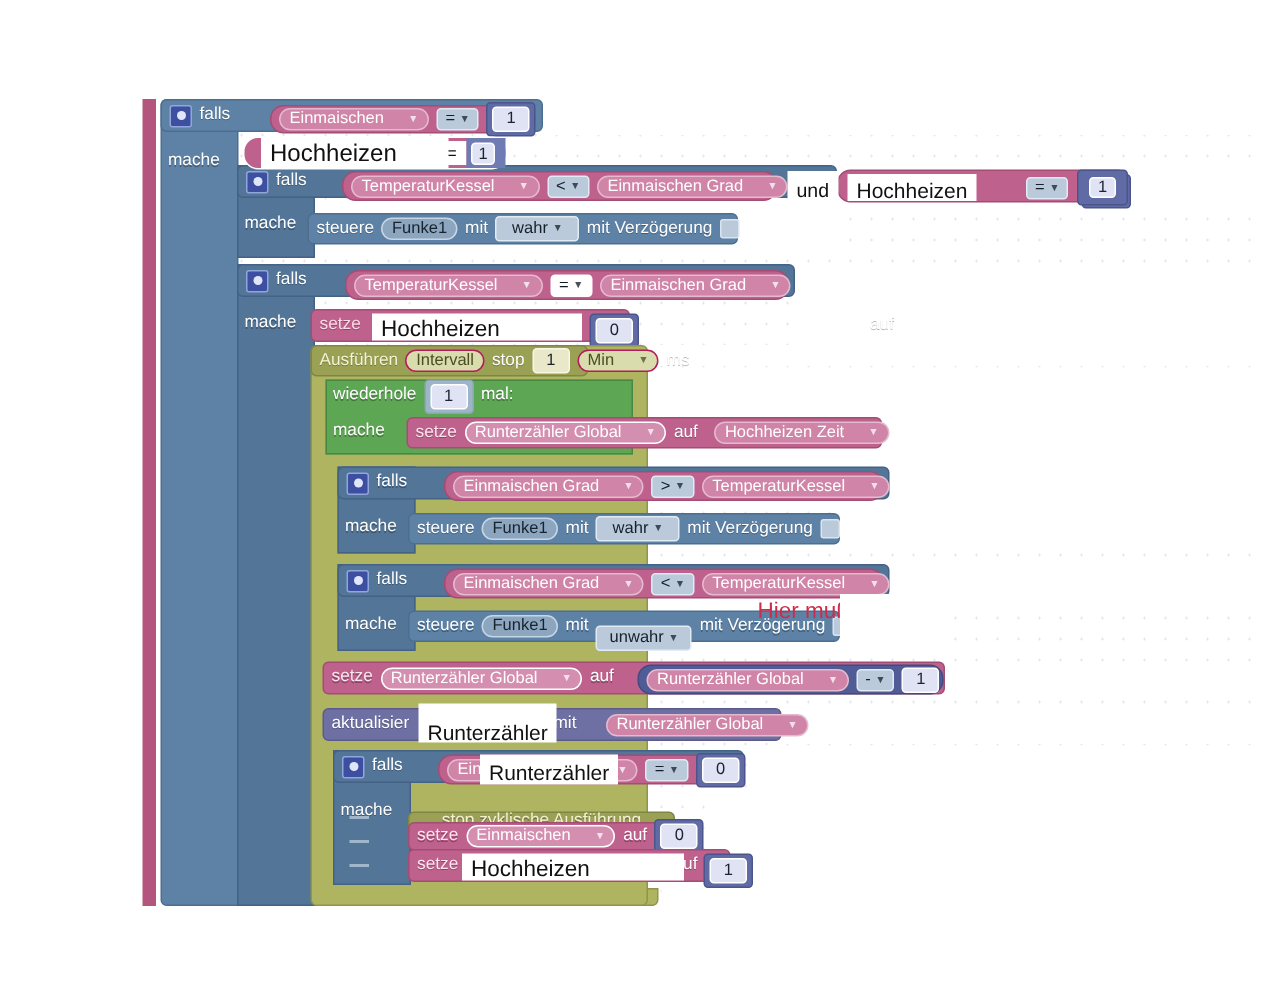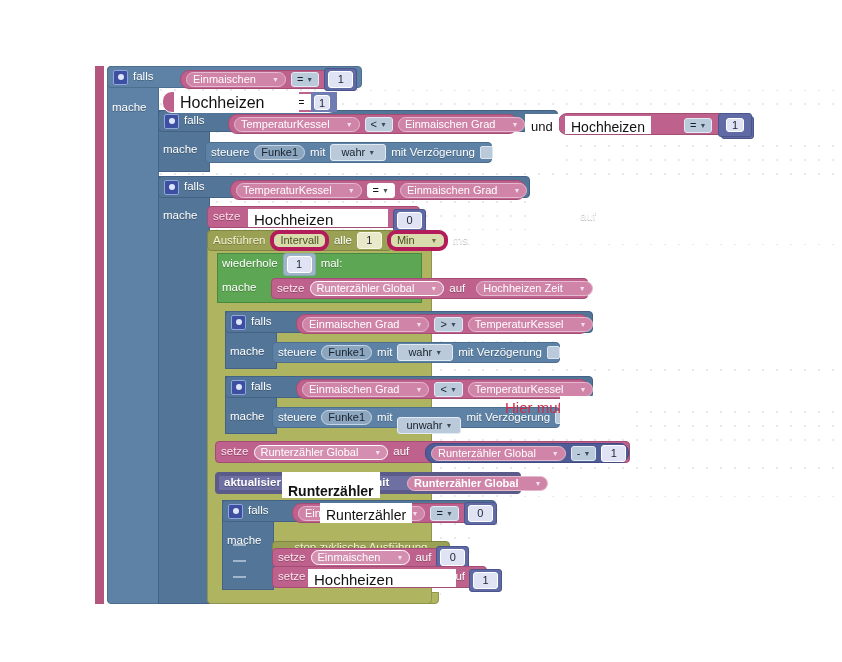--- a/index.html
+++ b/index.html
@@ -31,32 +31,32 @@
     text-shadow:0 1px 0 rgba(0,0,0,.28);
     padding:0 5px;
     gap:5px;
   }
   .ctrl{background:#5b82a8;border:1px solid #4a6e92;}
   .ctrl-d{background:#51759a;border:1px solid #41628a;}
   .var {background:#c45f8e;border:1px solid #a94a76;}
   .loopg{background:#59a84f;border:1px solid #458a3d;}
   .olive{background:#aeb559;border:1px solid #8f9646;}
   .olive-d{background:#9aa24e;border:1px solid #7f873f;}
-  .navy{background:#5f6bab;border:4px solid #fca5a5;font-weight:bold;}
+  .navy{background:#5f6bab;border:1px solid #fca5a5;}
 
   
   .pill{
     display:inline-flex;align-items:center;gap:16px;
     border-radius:9px;padding:1px 6px;
     font-size:11px;color:#ffffff;
     background:#d98cb0;border:1px solid #ffffff;
     text-shadow:none;
   }
   .pill.redv{background:#d482a9;border:1.5px solid #e7b9cf;}
-  .pill.olivep{background:#d9dca8;color:#4a4e1e;border:4px solid #be185d;}
+  .pill.olivep{background:#d9dca8;color:#4a4e1e;border:1px solid #be185d;}
   .pill.steel{background:#8aa6c2;color:#17232f;border:1px solid #c6d6e6;}
   .num{
     display:inline-flex;align-items:center;justify-content:center;
     min-width:15px;height:15px;padding:0 4px;
     background:#dfe3f5;color:#1d2233;border:1px solid #ffffff;
     border-radius:3px;font-size:11px;text-shadow:none;
   }
   .numwrap{display:inline-flex;align-items:center;background:#5f6bab;border:1px solid #4a5590;border-radius:3px;padding:2px 3px;}
   .op{
     display:inline-flex;align-items:center;gap:3px;
@@ -230,21 +230,21 @@
     </span>
   </div>
   <div class="lbl abs" style="left:371px;top:211px;color:#ffffff;font-size:11.5px;text-shadow:0 1px 0 rgba(0,0,0,.28);">auf</div>
 
   <div class="olive abs" style="left: 207px; top: 230px; width: 225px; height: 374px; border-radius: 4px; z-index: 10;"></div>
   <div class="blk olive-d" style="left: 207px; top: 230px; width: 185px; height: 21px; z-index: 10;">
     <span class="lbl" style="color:#f5f3d2;">Ausführen</span>
     <span class="pill olivep">
       <span>Intervall</span>
     </span>
-    <span class="lbl">alle</span>
+    <span class="lbl">stop</span>
     <span class="num" style="background:#e9e9c8;border:1px solid #f7f7e4;">1</span>
     <span class="pill olivep">
       <span>Min</span>
         <span class="caret">▼</span>
     </span>
     <span class="lbl">ms</span>
   </div>
 
   <div class="loopg abs" style="left: 217px; top: 253px; width: 205px; height: 50px; z-index: 10;"></div>
   <div class="blk loopg" style="left: 217px; top: 253px; width: 205px; height: 22px; background: transparent; border: none; z-index: 10;">

